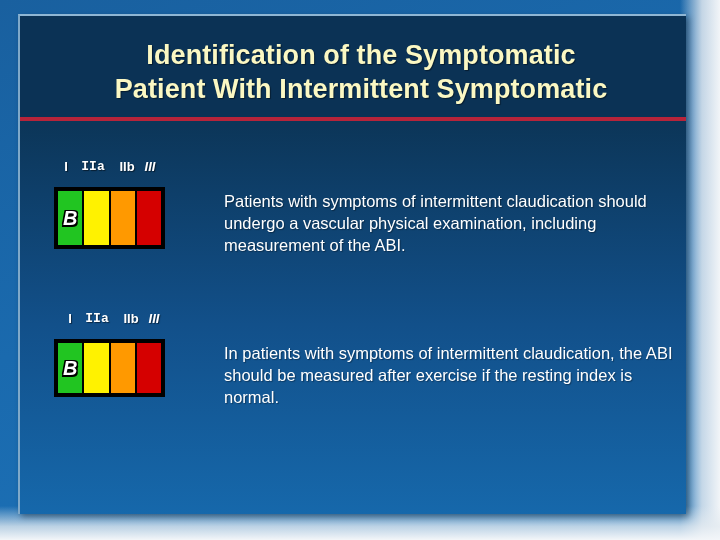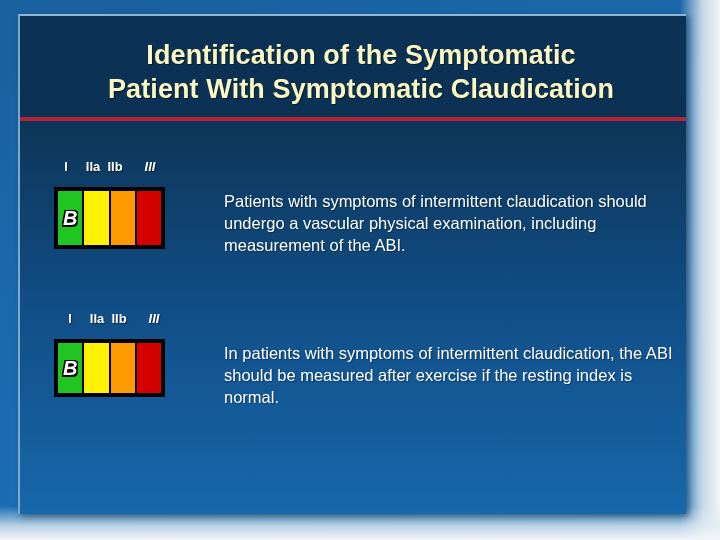--- a/index.html
+++ b/index.html
@@ -127,22 +127,22 @@
     position: absolute;
     top: 0;
     color: #ffffff;
     font-size: 13px;
     font-weight: bold;
     text-align: center;
     line-height: 17px;
     text-shadow: 1px 1px 1px rgba(0,0,0,0.5);
   }
   .coi-label.l0 { left: -1px;  width: 26px; }
-  .coi-label.l1 { left: 24px;  width: 30px; }
-  .coi-label.l2 { left: 46px;  width: 30px; }
+  .coi-label.l1 { left: 24px;  width: 30px; font-family: Liberation Mono, monospace; }
+  .coi-label.l2 { left: 58px;  width: 30px; }
   .coi-label.l3 { left: 82px;  width: 28px; font-style: italic; }
 
   .coi-bar {
     position: relative;
     margin-top: 9px;
     width: 111px;
     height: 62px;
     background: #000000;
     border: 2px solid #000000;
     box-sizing: border-box;
@@ -193,21 +193,21 @@
 
   <div class="outer-margin"></div>
   <div class="outer-fade"></div>
   <div class="outer-fade-bottom"></div>
 
   <div class="panel">
 
     <div class="title-zone">
       <div class="slide-title">
         <span class="title-line">Identification of the Symptomatic</span>
-        <span class="title-line">Patient With Symptomatic Claudication</span>
+        <span class="title-line">Patient With Intermittent Symptomatic</span>
       </div>
     </div>
 
     <div class="red-rule"></div>
 
     <div class="rec-block block-1">
 
       <div class="coi-wrap">
         <div class="coi-labels">
           <span class="coi-label l0">I</span>

